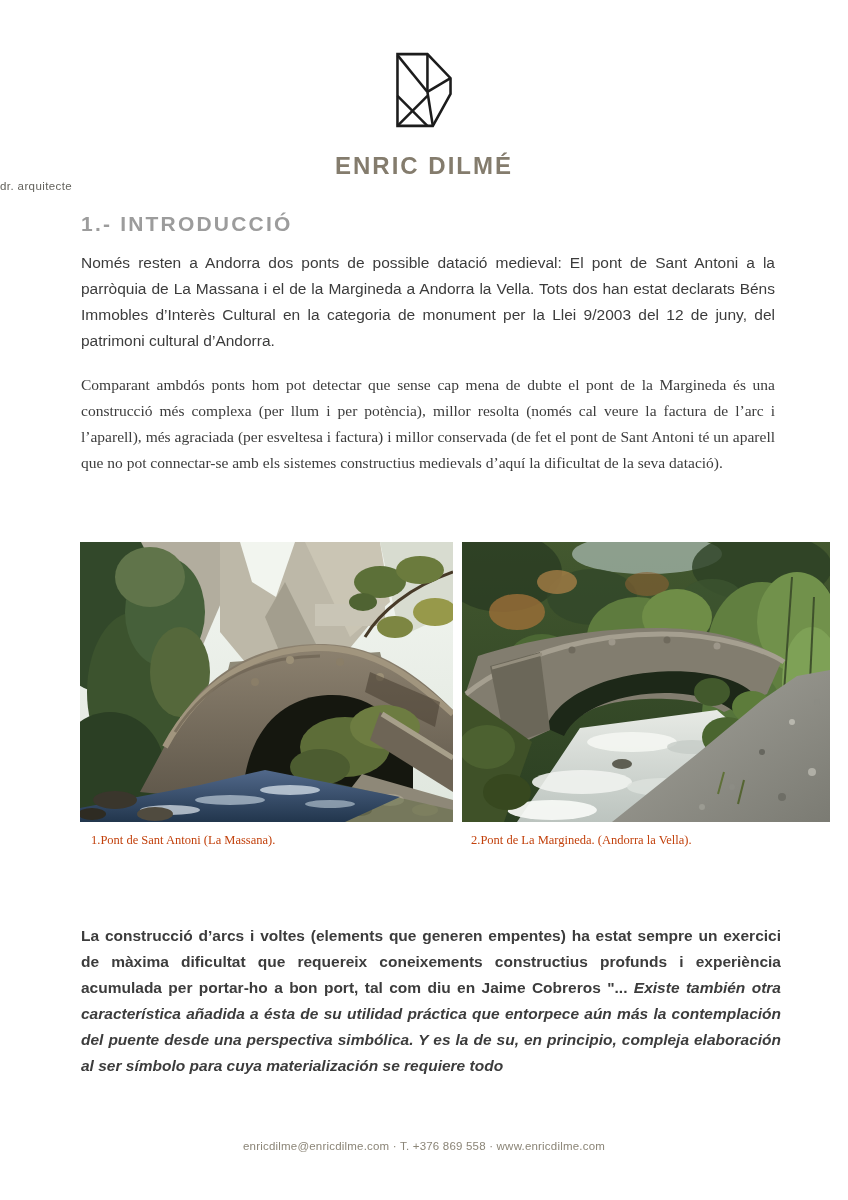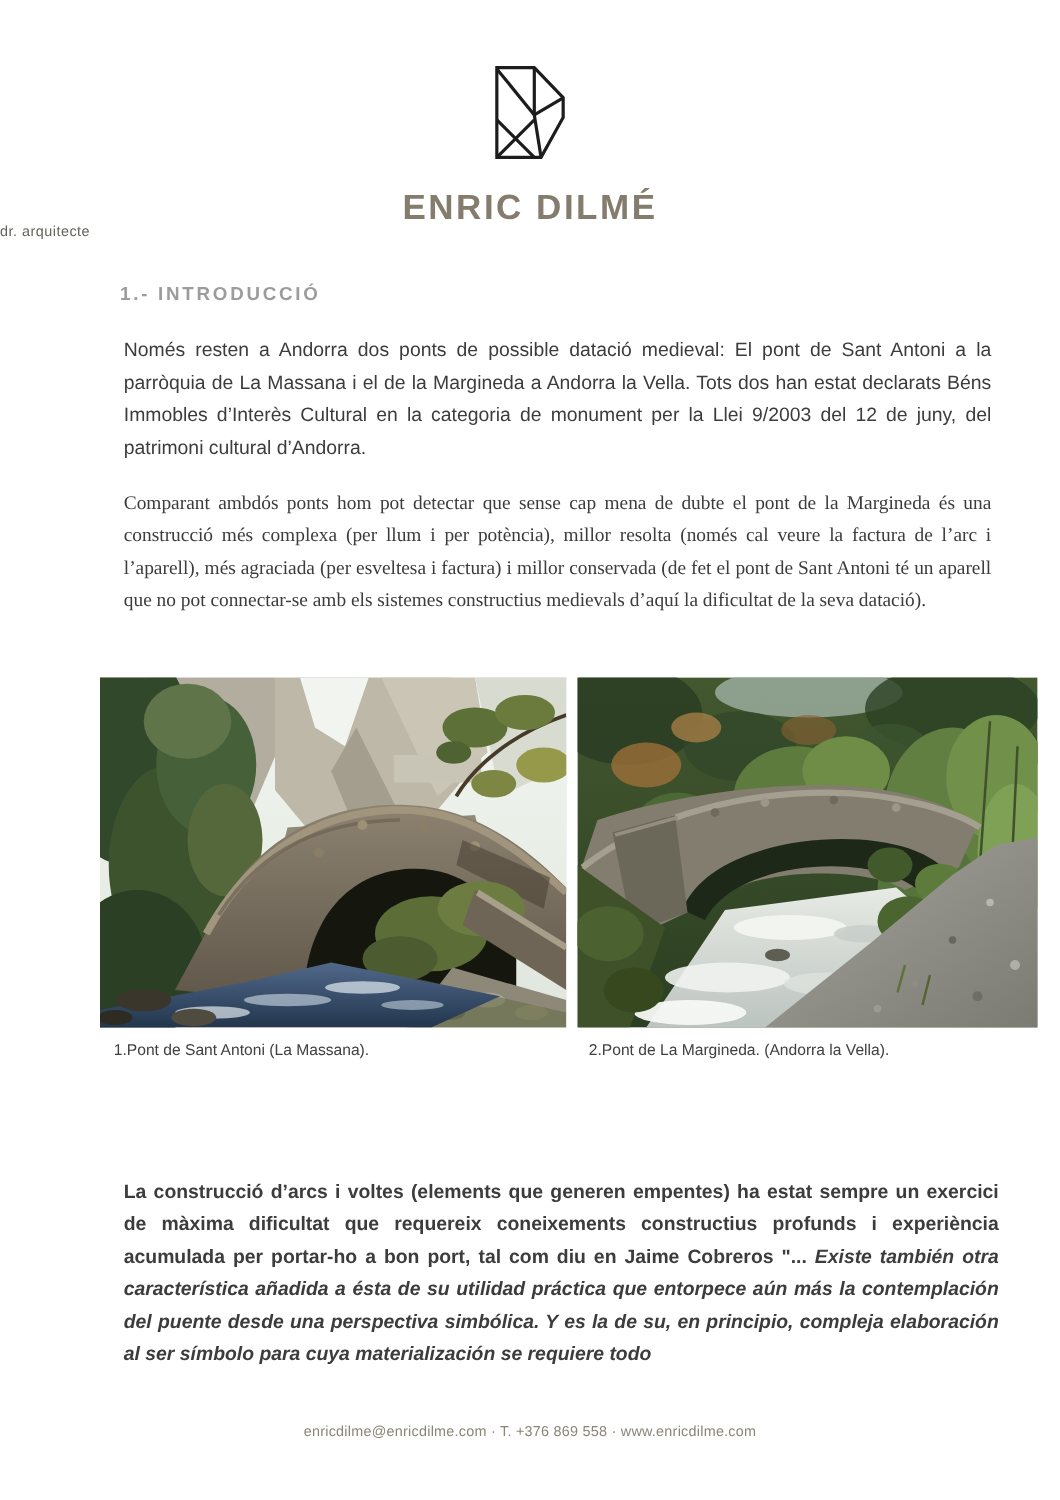--- a/index.html
+++ b/index.html
@@ -2,40 +2,40 @@
 <html><head>
 <meta charset="utf-8">
 <style>
   html,body{margin:0;padding:0;background:#ffffff;}
   .page{position:relative;width:848px;height:1200px;margin:0 auto;background:#ffffff;
         font-family:"Liberation Sans",sans-serif;color:#3c3c3c;overflow:hidden;}
 
   
   .logo-svg{position:absolute;top:52px;left:396px;width:56px;height:76px;}
   .brand-name{position:absolute;top:155px;left:0;width:100%;text-align:center;
-              font-size:28px;line-height:22px;font-weight:bold;letter-spacing:2px;color:#847c6d;}
+              font-size:24px;line-height:22px;font-weight:bold;letter-spacing:2px;color:#847c6d;}
   .brand-sub{position:absolute;top:179px;left:0;width:100%;text-align:left;
              font-size:11.5px;line-height:14px;color:#63625c;letter-spacing:.4px;}
 
   
-  .heading{position:absolute;left:81px;top:212px;margin:15px;font-size:15px;font-weight:bold;
+  .heading{position:absolute;left:81px;top:212px;margin:0;font-size:21px;font-weight:bold;
            letter-spacing:2.2px;color:#9c9c9c;}
-  .body{position:absolute;left:81px;width:694px;margin:18px;font-size:15.5px;line-height:26px;
+  .body{position:absolute;left:81px;width:694px;margin:0;font-size:15.5px;line-height:26px;
         text-align:justify;color:#3c3c3c;}
   .p1{top:250px;}
   .p2{top:372px;font-family:Liberation Serif, serif;}
   .p3{top:871px;}
   .p4{top:923px;width:700px;font-weight:bold;}
   .p4 em{font-style:italic;}
 
   
   .figures{position:absolute;left:80px;top:542px;display:flex;gap:9px;}
   .figures figure{margin:0;}
   .photo{display:block;background:#ccc;}
-  figcaption{margin-top:11px;font-size:12.5px;line-height:14px;color:#404040;padding-left:11px;}
+  figcaption{margin-top:11px;font-size:12.5px;line-height:14px;color:#c2410c;padding-left:11px;font-family:Liberation Serif, serif;}
   .fig2 figcaption{padding-left:9px;}
 
   
   .footer{position:absolute;top:1103px;left:0;width:100%;text-align:center;}
   .f1{font-size:11.5px;line-height:14px;color:#8b8577;letter-spacing:.2px;margin-top:36px;}
   .f2{margin-top:4px;font-size:11.5px;line-height:14px;color:#a8a295;letter-spacing:.2px;}
 </style>
 </head>
 <body>
 

